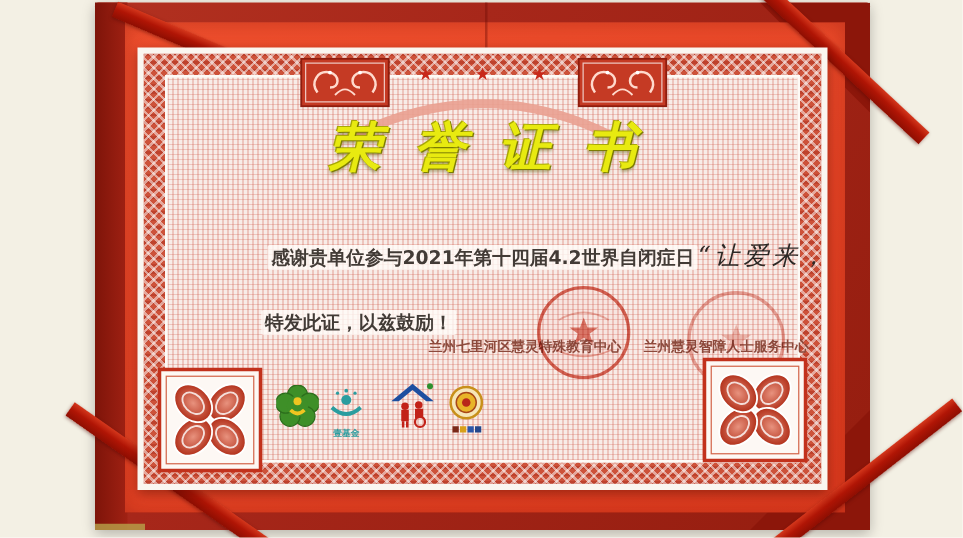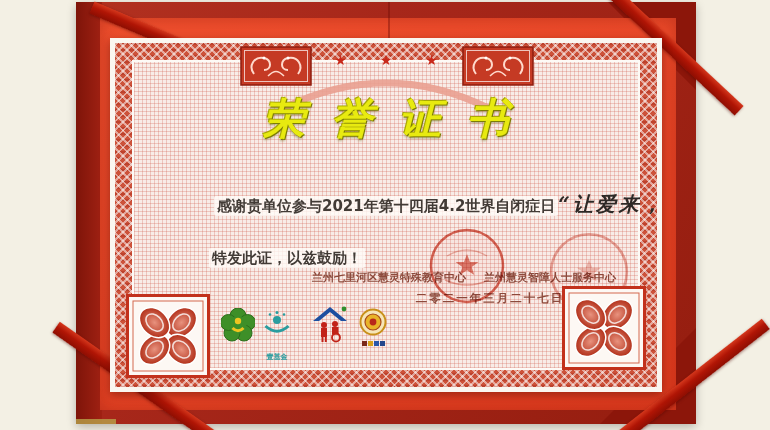--- a/index.html
+++ b/index.html
@@ -98,43 +98,43 @@
     font-size:15px;line-height:32px;color:#423b36;font-weight:600;
   }
   .bodytext .line{white-space:nowrap;}
   .line-1{text-indent:26px;}
   .line-3{text-indent:21px;margin-top:20px;}
   .printed{
     background:rgba(255,252,248,.78);
     padding:1px 3px;border-radius:2px;
   }
   .callig{
-    font-family:"DejaVu Serif", serif;font-style:italic;font-weight:bold;
+    font-family:"DejaVu Serif", serif;font-style:italic;font-weight:normal;
     font-size:20px;color:#2d2926;letter-spacing:3px;
   }
 
   
   .issuers{
-    position:absolute;left:202px;top:232px;width:330px;
-    display:flex;gap:18px;
+    position:absolute;left:220px;top:232px;width:330px;
+    display:flex;justify-content:center;gap:18px;
     font-size:11px;font-weight:bold;color:#8c4a3c;white-space:nowrap;
   }
   .dateline{
     position:absolute;left:250px;top:253px;width:260px;text-align:center;
     font-size:11.5px;font-weight:bold;color:#8c4a3c;letter-spacing:2px;white-space:nowrap;
   }
 
   
   .seal{position:absolute;mix-blend-mode:multiply;}
   .seal-primary{left:317px;top:188px;opacity:.8;}
   .seal-secondary{left:437px;top:192px;opacity:.45;}
 
   
   .logo{position:absolute;text-align:center;}
-  .logo-label{font-size:7px;font-weight:bold;color:#2a9d9f;line-height:8px;margin-top:11px;}
+  .logo-label{font-size:7px;font-weight:bold;color:#2a9d9f;line-height:8px;margin-top:1px;}
   .logo-squares{display:flex;gap:1px;justify-content:center;margin-top:1px;}
   .logo-squares i{display:block;width:5px;height:5px;}
 
   
   .rosette{position:absolute;width:84px;height:84px;}
   .rosette-left{left:16px;top:256px;}
   .rosette-right{left:452px;top:248px;}
 </style>
 </head>
 <body>
@@ -187,21 +187,20 @@
 
     <div class="bodytext">
       <div class="line line-1"><span class="printed">感谢贵单位参与2021年第十四届4.2世界自闭症日</span><span class="callig">“让爱来，</span></div>
       <div class="line line-3"><span class="printed">特发此证，以兹鼓励！</span></div>
     </div>
 
     <div class="issuers">
       <span>兰州七里河区慧灵特殊教育中心</span>
       <span>兰州慧灵智障人士服务中心</span>
     </div>
-    <div class="dateline">二零二一年三月二十七日</div>
 
     <svg class="seal seal-primary" width="80" height="80" viewBox="0 0 80 80">
       <circle cx="40" cy="40" r="36" stroke="#cf4430" stroke-width="2.5" fill="rgba(231,96,74,.05)"></circle>
       <path d="M40 28 L43 36 L51.5 36 L44.7 41 L47.3 49 L40 44.2 L32.7 49 L35.3 41 L28.5 36 L37 36 Z" fill="#cf4430" opacity=".85"></path>
       <path d="M18 54 Q40 64 62 54" stroke="#cf4430" stroke-width="1.4" fill="none" opacity=".55"></path>
       <path d="M20 30 Q40 18 60 30" stroke="#cf4430" stroke-width="1.4" fill="none" opacity=".45"></path>
     </svg>
     <svg class="seal seal-secondary" width="84" height="84" viewBox="0 0 80 80">
       <circle cx="40" cy="40" r="36" stroke="#cf4430" stroke-width="2.5" fill="rgba(231,96,74,.04)"></circle>
       <path d="M40 28 L43 36 L51.5 36 L44.7 41 L47.3 49 L40 44.2 L32.7 49 L35.3 41 L28.5 36 L37 36 Z" fill="#cf4430" opacity=".7"></path>

